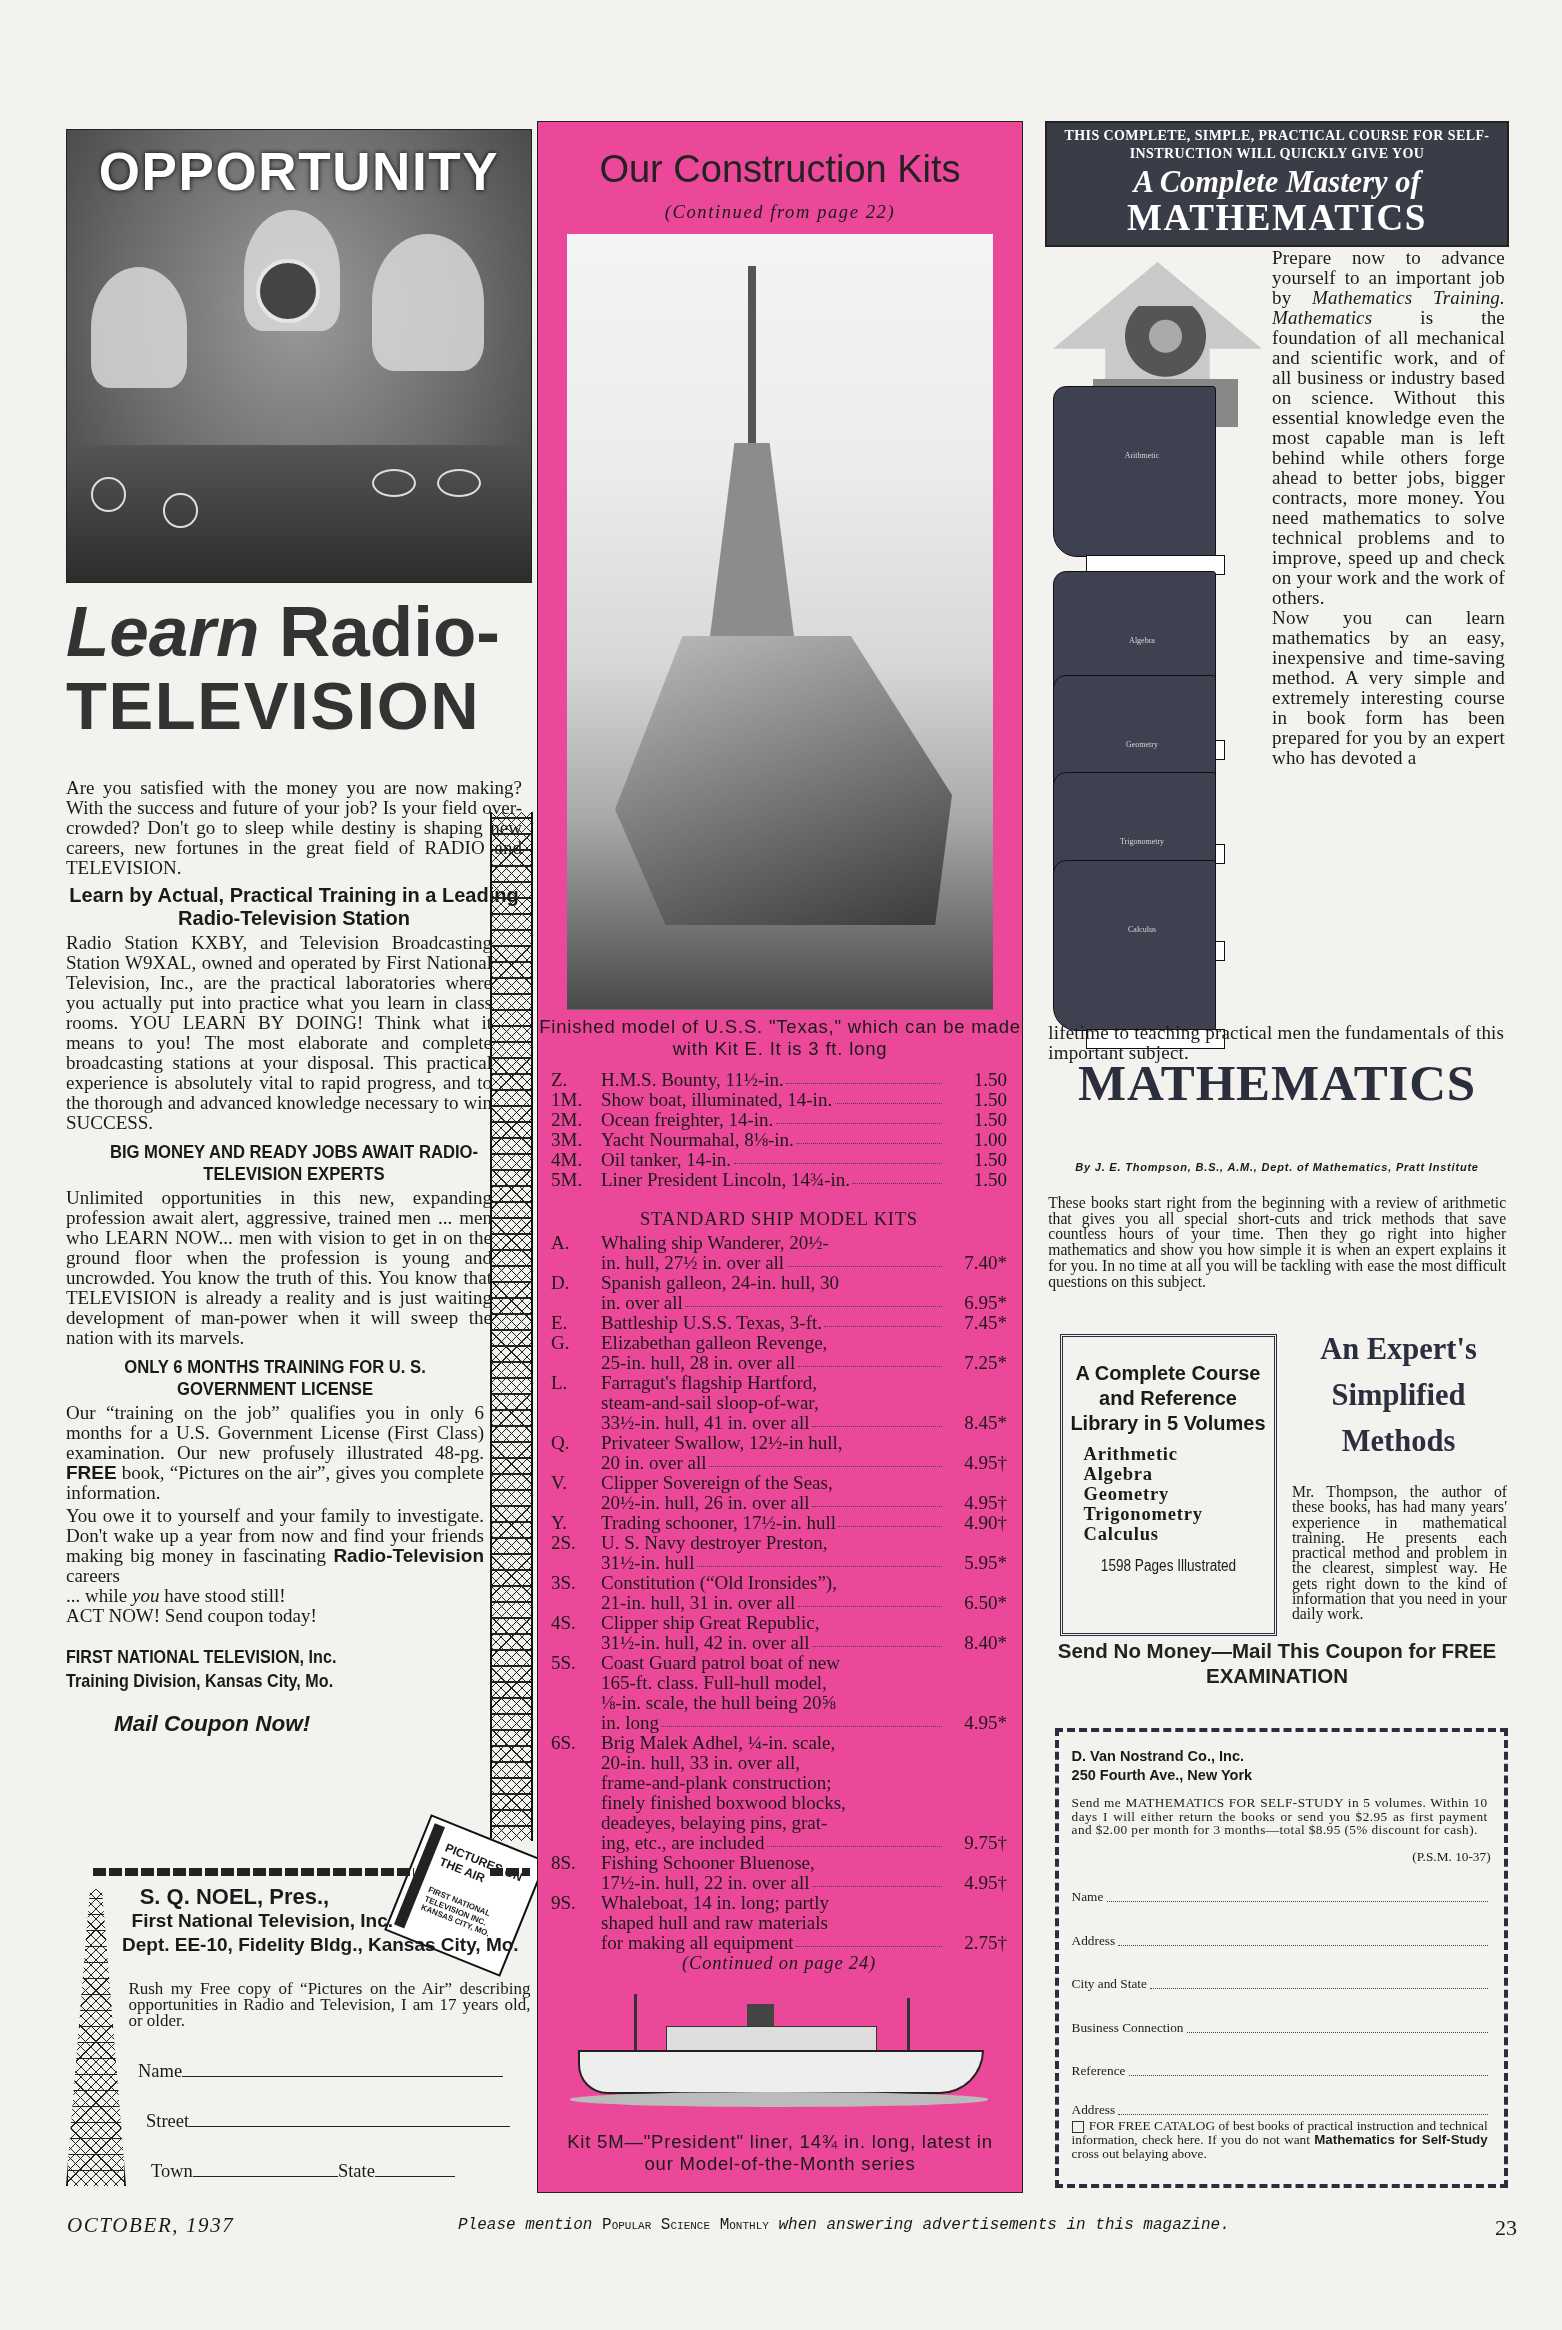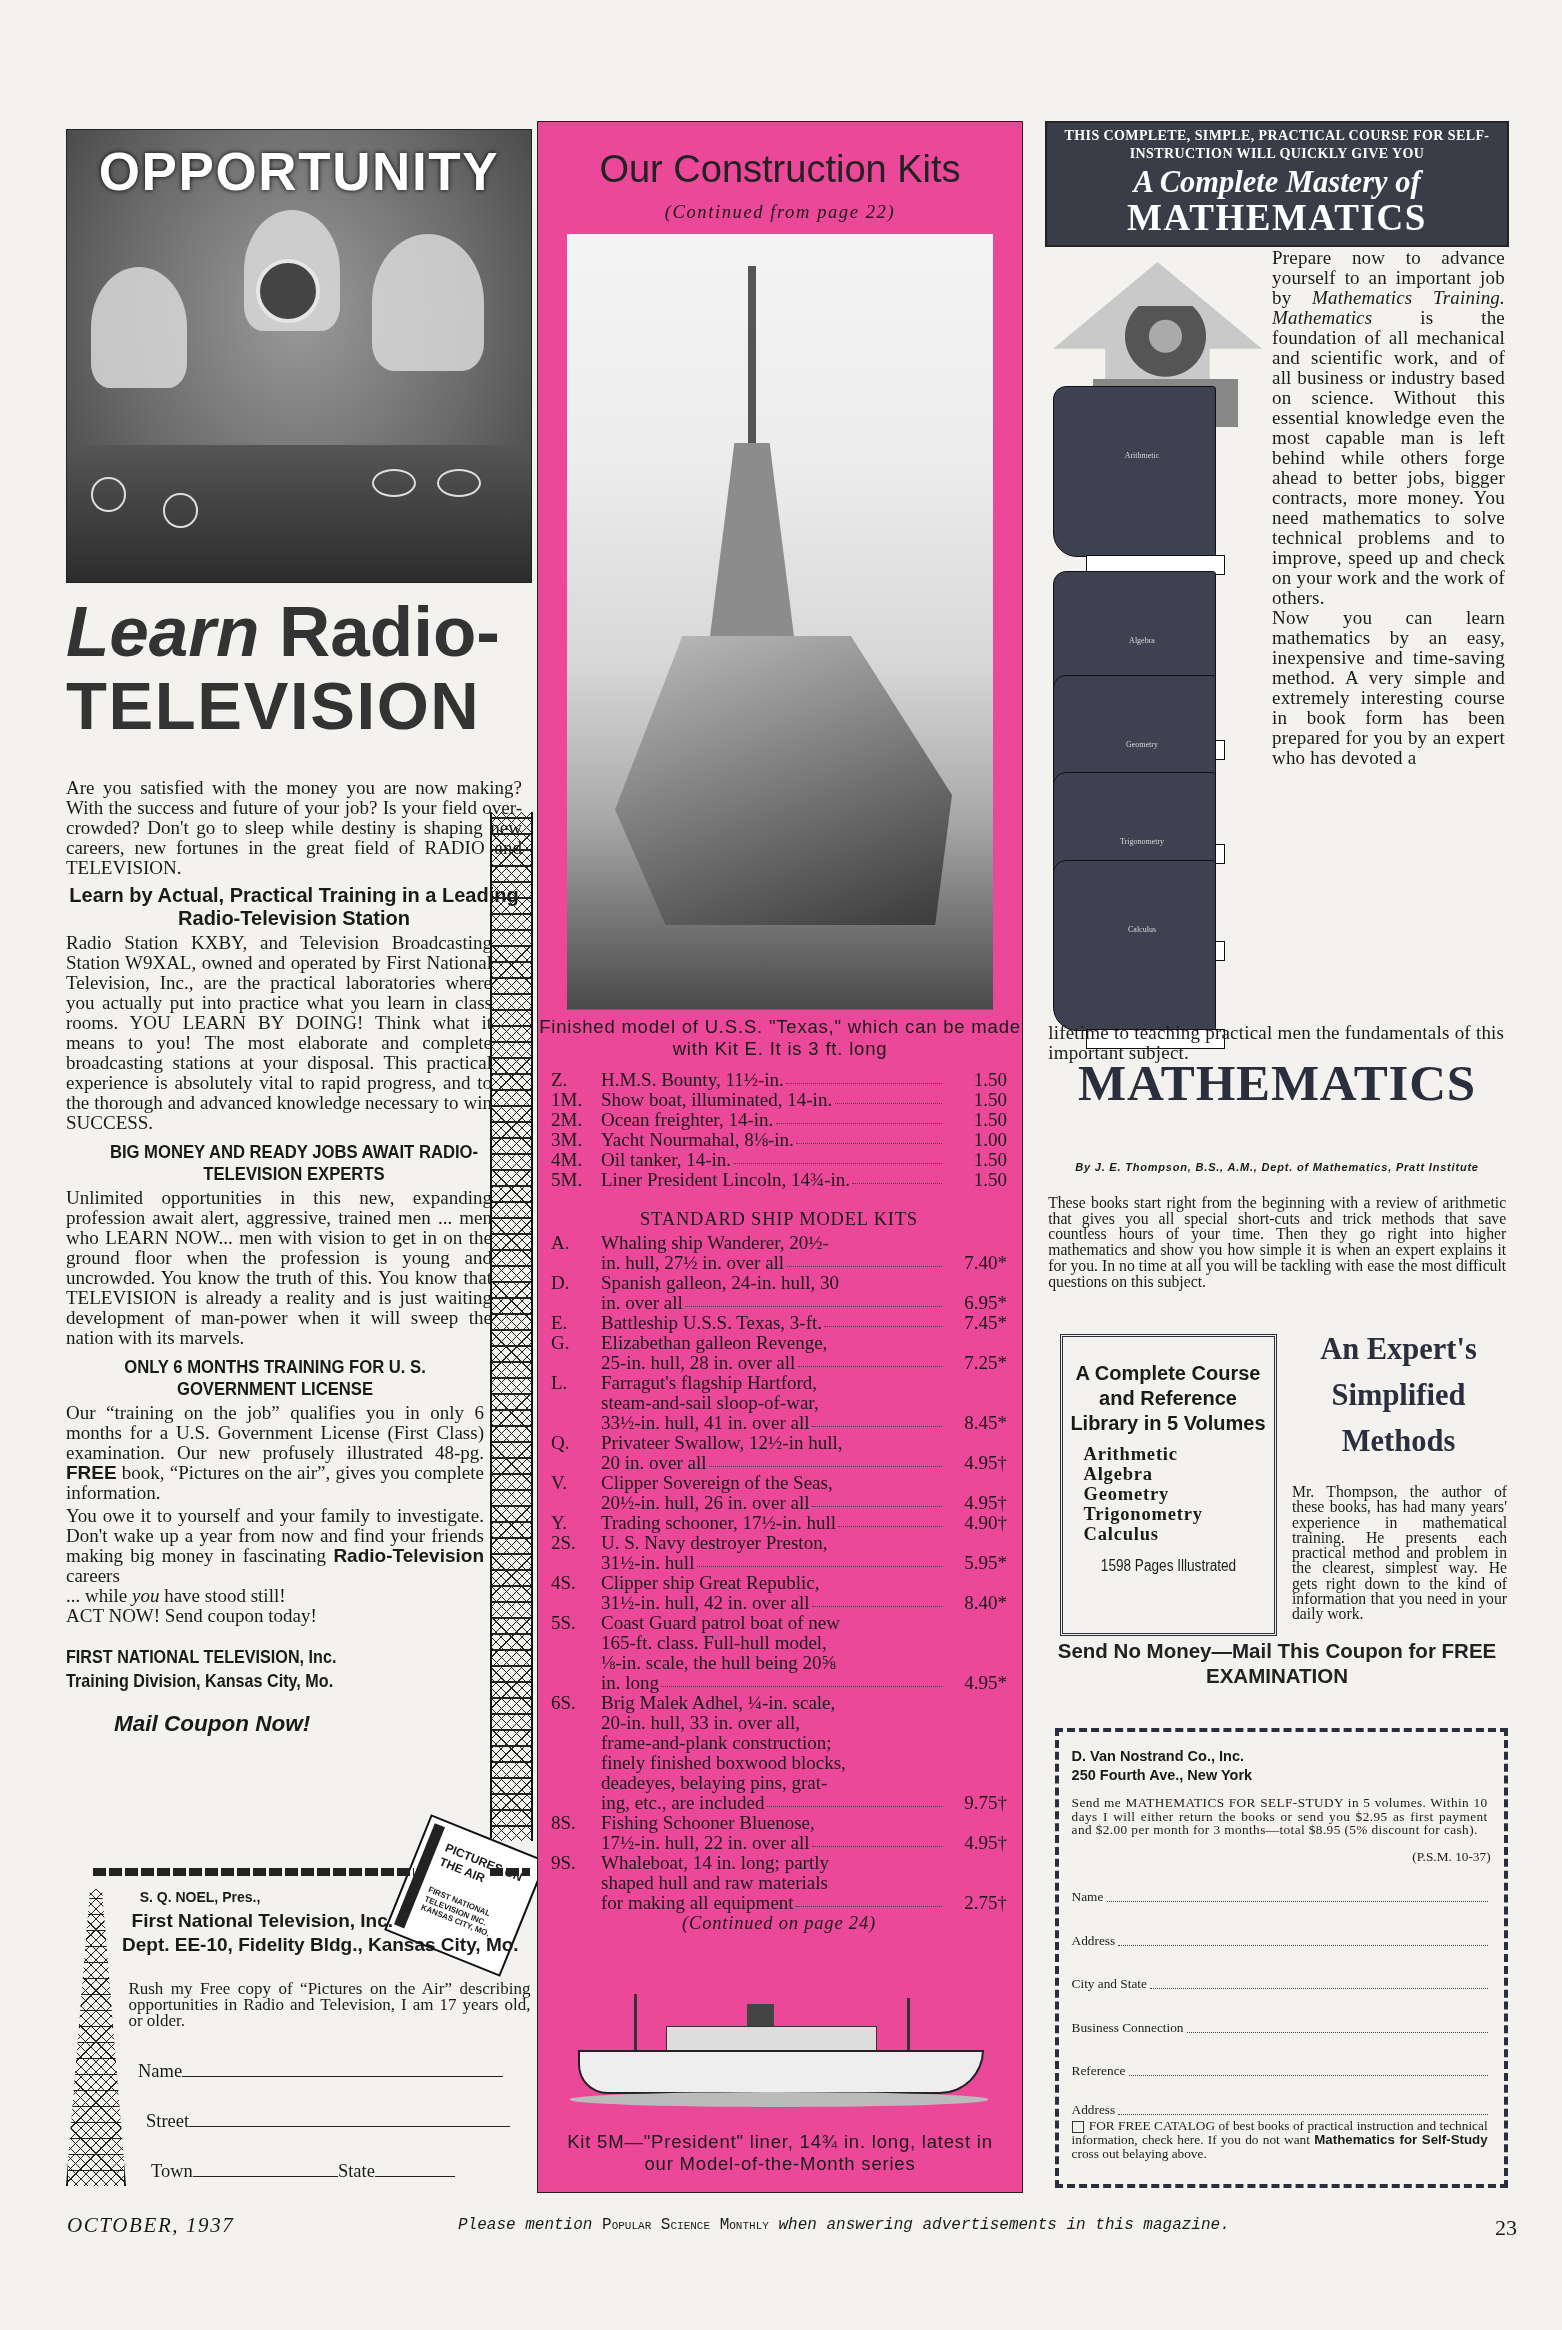--- a/index.html
+++ b/index.html
@@ -139,21 +139,21 @@
     <div class="t">PICTURES ON THE AIR</div>
     <div class="b">FIRST NATIONAL TELEVISION INC. KANSAS CITY, MO.</div>
   </div>
 
   <div class="dashrow" style="left:27px;top:1739px;width:321px;"></div>
   <div class="dashrow" style="left:424px;top:1739px;width:40px;"></div>
 
   <div class="tower" style="left:0;top:1760px;height:297px;width:56px;clip-path:polygon(40% 0,60% 0,100% 100%,0 100%);"></div>
 
   <div class="abs" style="left:56px;top:1756px;width:410px;">
-    <div class="sans" style="font-weight:bold;font-size:14px;line-height:24px;margin-left:17.7px;">S. Q. NOEL, Pres.,</div>
+    <div class="sans" style="font-weight:bold;font-size:22px;line-height:24px;margin-left:17.7px;">S. Q. NOEL, Pres.,</div>
     <div class="sans" style="font-weight:bold;font-size:19px;line-height:24px;margin-left:9.6px;">First National Television, Inc.</div>
     <div class="sans" style="font-weight:bold;font-size:19px;line-height:24px;">Dept. EE-10, Fidelity Bldg., Kansas City, Mo.</div>
     <p class="body-p" style="font-size:17px;line-height:16px;margin:24px 0 0 6.4px;width:402px;">Rush my Free copy of “Pictures on the Air” describing opportunities in Radio and Television, I am 17 years old, or older.</p>
     <div style="margin:32px 0 0 16px;" class="coupon-label"><span>Name</span><span class="line" style="width:321px;"></span></div>
     <div style="margin:29px 0 0 24px;" class="coupon-label"><span>Street</span><span class="line" style="width:321px;"></span></div>
     <div style="margin:29px 0 0 29px;" class="coupon-label"><span>Town</span><span class="line" style="width:145px;"></span><span>State</span><span class="line" style="width:80px;"></span></div>
   </div>
 </div>
 
 <div id="center-box" class="abs">
@@ -340,20 +340,35 @@
             <span class="desc">U. S. Navy destroyer Preston,</span>
             <span class="price"></span>
           </div>
           <div class="kit-row">
             <span class="code"></span>
             <span class="desc">
               <span class="txt">31½-in. hull</span>
               <span class="dots"></span>
             </span>
             <span class="price">5.95*</span>
+          </div>
+        </div>
+        <div>
+          <div class="kit-cont">
+            <span class="code">3S.</span>
+            <span class="desc">Constitution (“Old Ironsides”),</span>
+            <span class="price"></span>
+          </div>
+          <div class="kit-row">
+            <span class="code"></span>
+            <span class="desc">
+              <span class="txt">21-in. hull, 31 in. over all</span>
+              <span class="dots"></span>
+            </span>
+            <span class="price">6.50*</span>
           </div>
         </div>
         <div>
           <div class="kit-cont">
             <span class="code">4S.</span>
             <span class="desc">Clipper ship Great Republic,</span>
             <span class="price"></span>
           </div>
           <div class="kit-row">
             <span class="code"></span>

